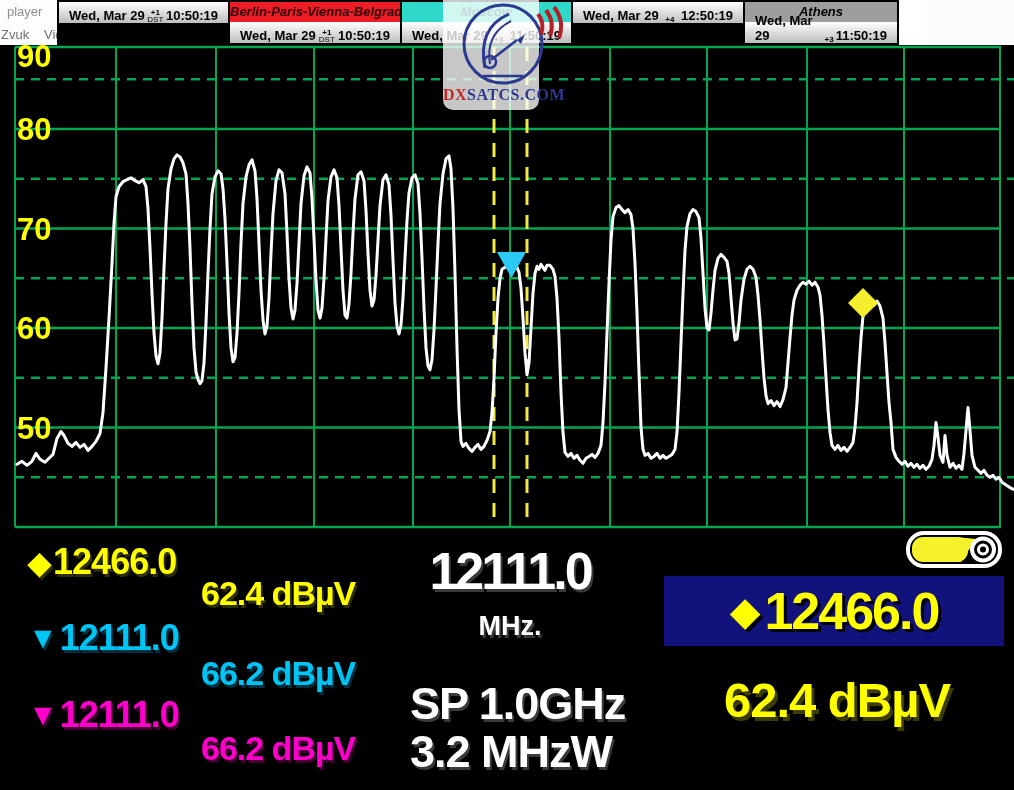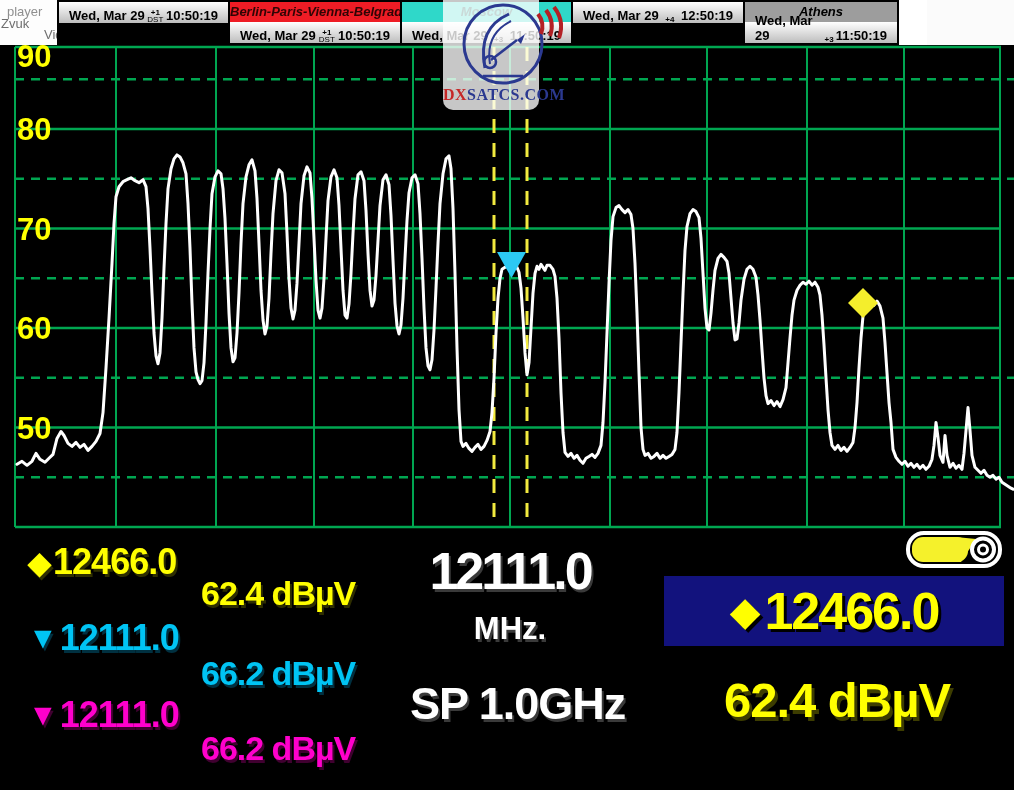--- a/index.html
+++ b/index.html
@@ -2,21 +2,21 @@
 <html><head>
 <meta charset="utf-8">
 <style>
   html,body{margin:0;padding:0;background:#000;}
   .screen{position:relative;width:1014px;height:790px;background:#000;overflow:hidden;
           font-family:"Liberation Sans",sans-serif;}
   
   .topbar{position:absolute;left:0;top:0;width:1014px;height:45px;background:#fff;z-index:5;}
   .vlcstrip{position:absolute;left:0;top:0;width:57px;height:45px;background:#fdfdfd;overflow:hidden;}
   .vlc-player{position:absolute;left:7px;top:4px;font-size:13px;color:#8f8f8f;}
-  .vlc-menu1{position:absolute;left:1px;top:16px;font-size:13px;color:#6f6f6f;}
+  .vlc-menu1{position:absolute;left:1px;top:27px;font-size:13px;color:#6f6f6f;}
   .vlc-menu2{position:absolute;left:44px;top:27px;font-size:13px;color:#6f6f6f;}
   .clocks{position:absolute;left:57px;top:0;height:45px;display:flex;background:#000;
           border:2px solid #000;box-sizing:border-box;}
   .clock{display:flex;flex-direction:column;box-sizing:border-box;border-right:2px solid #000;}
   .clock:last-child{border-right:none;}
   .clock-name{height:20px;line-height:20px;text-align:center;font-weight:bold;font-style:italic;
               font-size:13px;white-space:nowrap;overflow:hidden;}
   .clock-time{height:21px;background:linear-gradient(#ffffff,#bdbdbd);display:flex;align-items:flex-end;
               justify-content:space-between;padding:0 10px;font-weight:bold;font-size:13px;color:#000;}
   .ofs{display:inline-flex;flex-direction:column;align-items:center;line-height:7px;margin:0 2px;}
@@ -36,21 +36,21 @@
   .ro{position:absolute;z-index:4;white-space:nowrap;font-weight:bold;}
   .mk-row{display:flex;align-items:center;}
   .mk-sym{font-size:30px;margin-right:2px;}
   .mk-num{font-size:36px;letter-spacing:-1px;}
   .yellow{color:#ffff00;text-shadow:2px 3px 0 #2e2e00;}
   .cyan{color:#00c4f4;text-shadow:2px 3px 0 #003040;}
   .magenta{color:#ff00cc;text-shadow:2px 3px 0 #400030;}
   .lvl{font-size:34px;letter-spacing:-1px;}
   .white{color:#fff;text-shadow:2px 3px 0 #3a3a3a;}
   .c-freq{font-size:52px;letter-spacing:-3px;}
-  .c-unit{font-size:31px;}
+  .c-unit{font-size:27px;}
   .c-span,.c-bw{font-size:45px;letter-spacing:-1px;}
   .navybox{position:absolute;left:664px;top:576px;width:340px;height:70px;background:#12127d;
            display:flex;align-items:center;justify-content:center;z-index:4;}
   .navybox .sym{color:#ffff00;font-size:40px;margin-right:4px;text-shadow:3px 3px 0 #000;}
   .navybox .num{color:#ffff00;font-weight:bold;font-size:52px;letter-spacing:-2px;text-shadow:3px 3px 0 #000;}
   .biglvl{position:absolute;left:670px;top:672px;width:334px;text-align:center;font-weight:bold;
           font-size:49px;color:#ffff00;letter-spacing:-1px;text-shadow:3px 4px 0 #3d3d00;z-index:4;}
 </style>
 </head>
 <body>
@@ -191,20 +191,21 @@
 
   <div class="ro mk-row magenta" style="left:28px;top:694px">
     <span class="mk-sym">▼</span>
     <span class="mk-num">12111.0</span>
   </div>
   <div class="ro lvl magenta" style="left:201px;top:729px">66.2 dBµV</div>
 
   <div class="ro white c-freq" style="left:410px;top:541px;width:200px;text-align:center">12111.0</div>
   <div class="ro white c-unit" style="left:410px;top:611px;width:200px;text-align:center">MHz.</div>
   <div class="ro white c-span" style="left:410px;top:678px;width:200px;text-align:center">SP 1.0GHz</div>
+  <div class="ro white c-bw" style="left:410px;top:726px;width:200px;text-align:center">3.2 MHzW</div>
 
   <div class="navybox">
     <span class="sym">◆</span>
     <span class="num">12466.0</span>
   </div>
   <div class="biglvl">62.4 dBµV</div>
 
 </div>
 
 </body></html>

